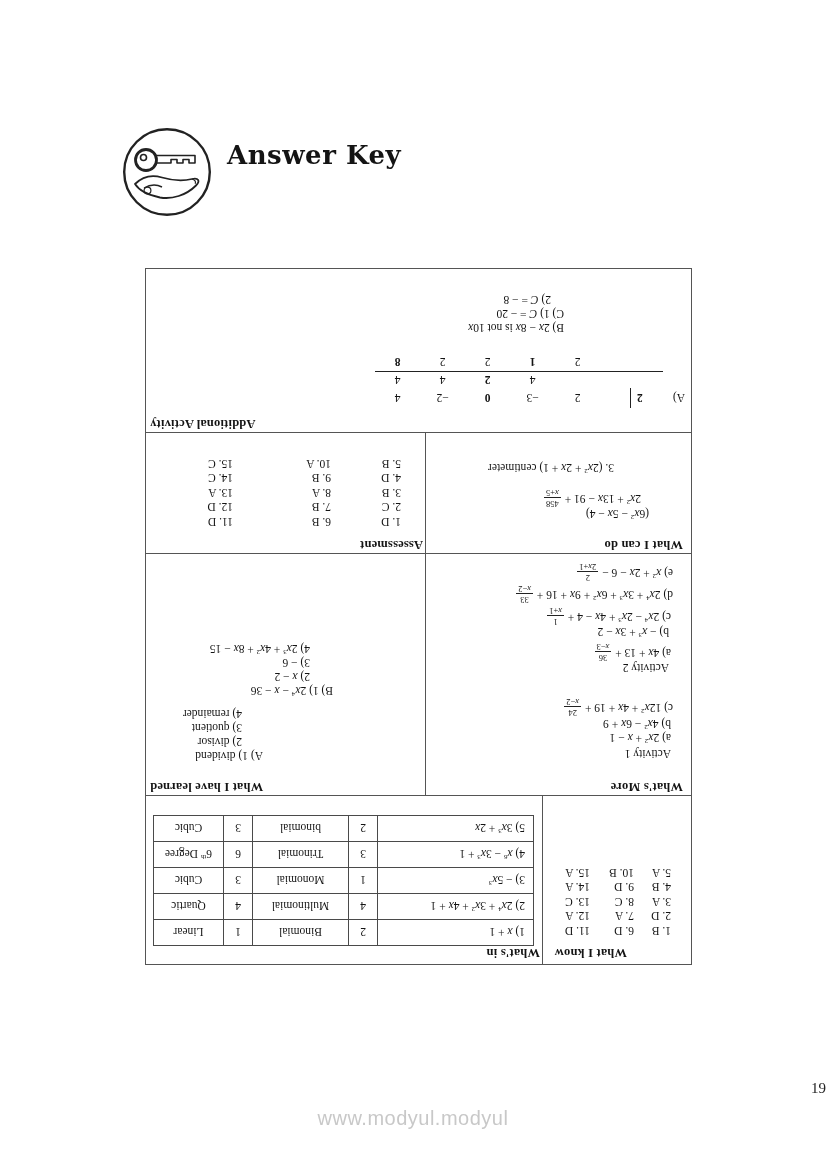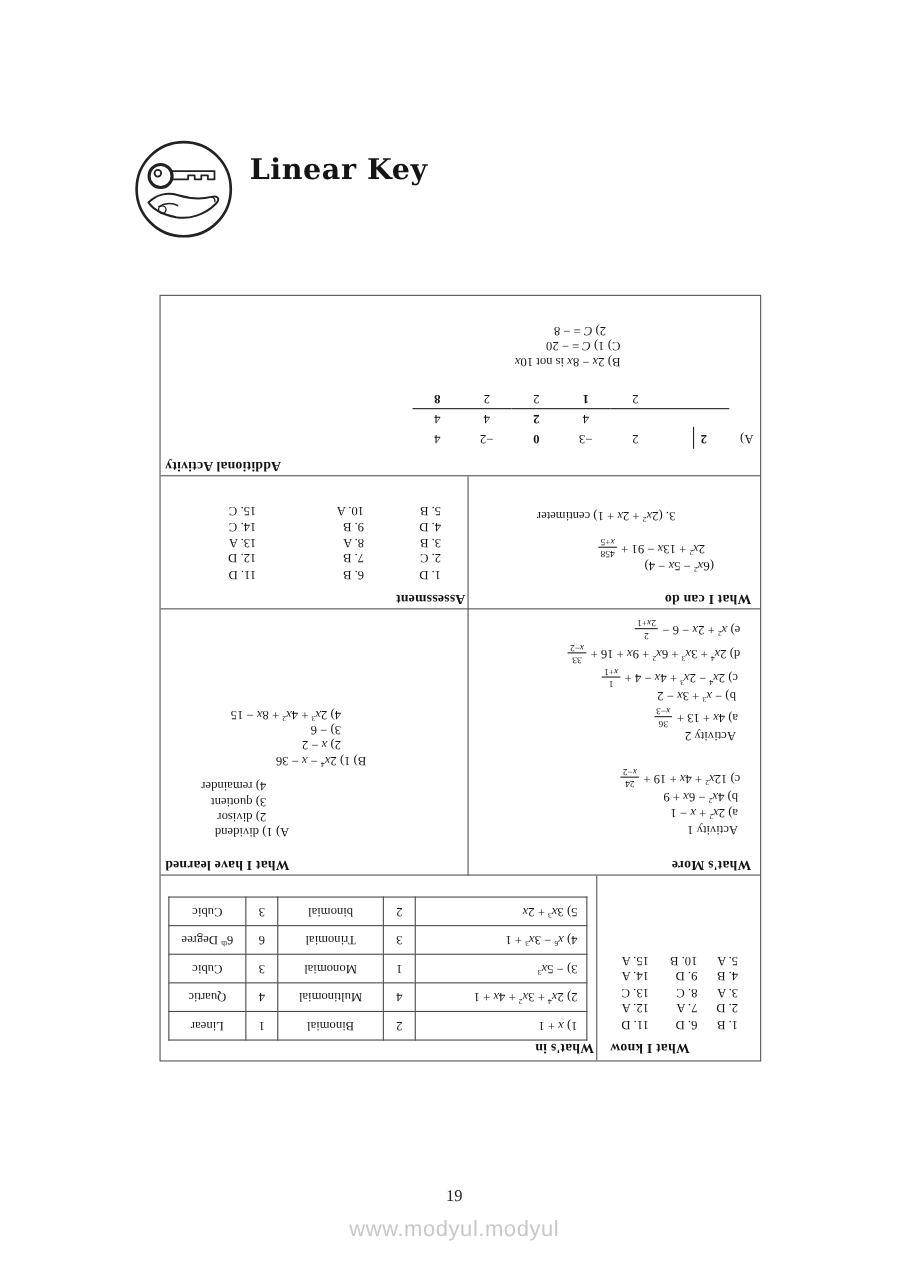--- a/index.html
+++ b/index.html
@@ -39,39 +39,39 @@
   .synth .c{width:45px;}
   .synth tr.r1 td{height:20px;}
   .synth tr.r2 td{height:16px;}
   .synth tr.r3 td{height:18px;border-top:1px solid #222;}
   .synth tr.r1 .dv{border-right:1.3px solid #222;}
   .b{font-weight:bold;}
   
   .badge{position:absolute;left:122px;top:127px;width:90px;height:90px;}
   .pgtitle{position:absolute;left:227px;top:140px;font-family:"DejaVu Serif",serif;font-weight:bold;font-size:26px;letter-spacing:.5px;white-space:nowrap;}
   
-  .pageno{position:absolute;left:0;right:0;top:1080px;text-align:center;font-size:15px;color:#222;}
+  .pageno{position:absolute;left:0;right:0;top:1080px;text-align:right;font-size:15px;color:#222;}
   .wmark{position:absolute;left:0;right:0;top:1107px;text-align:center;font-family:"Liberation Sans",sans-serif;font-size:20px;color:#c8c8c8;letter-spacing:.5px;}
 </style>
 </head>
 <body>
 
 <div class="badge">
   <svg width="90" height="90" viewBox="0 0 90 90" fill="none" stroke="#222">
     <circle cx="45" cy="45" r="42.8" stroke-width="2.4"></circle>
     <circle cx="24" cy="33" r="10.5" stroke-width="2.8"></circle>
     <circle cx="21.5" cy="30.5" r="3" stroke-width="1.6"></circle>
     <path d="M34 28.5 L73 28.5 L73 36 L67 36 L67 32.5 L61 32.5 L61 36 L55 36 L55 32.5 L49 32.5 L49 36 L34 36 Z" stroke-width="1.6" stroke-linejoin="round"></path>
     <path d="M13 57 C 20 50, 30 47.5, 40 50.5 C 52 54, 62 54, 70 52 C 76.5 50.5, 78.5 54, 74 58.5 C 64 68.5, 50 72.5, 38 70.5 C 28 68.5, 17.5 64, 13 57 Z" stroke-width="1.8" stroke-linejoin="round"></path>
     <path d="M22 61 C 28 57.5, 35 57.5, 40 60" stroke-width="1.4"></path>
     <circle cx="25.5" cy="63.5" r="3.4" stroke-width="1.2"></circle>
     <path d="M70 52 q4.5 1.5 3.2 4.8" stroke-width="1.2"></path>
   </svg>
 </div>
-<div class="pgtitle">Linear Key</div>
+<div class="pgtitle">Answer Key</div>
 
 <div class="akey">
   <div class="flip">
 
     <div class="hline" style="left:0;top:168px;width:545px"></div>
     <div class="hline" style="left:0;top:410px;width:545px"></div>
     <div class="hline" style="left:0;top:531px;width:545px"></div>
     <div class="vline" style="left:148px;top:0;height:168px"></div>
     <div class="vline" style="left:265px;top:168px;height:363px"></div>
 

